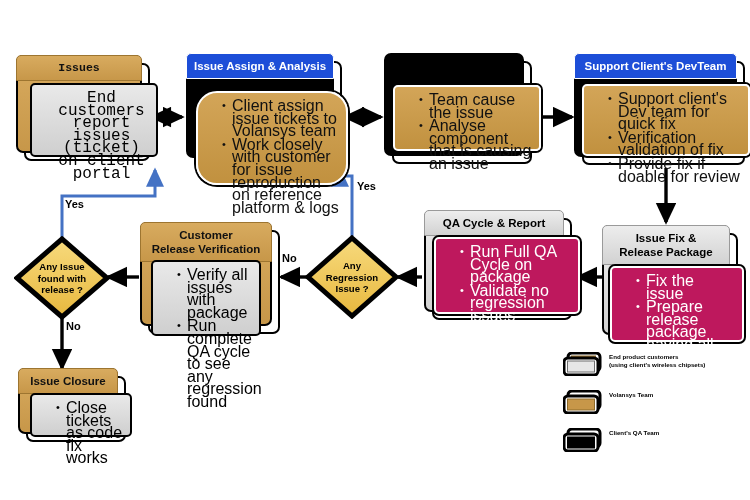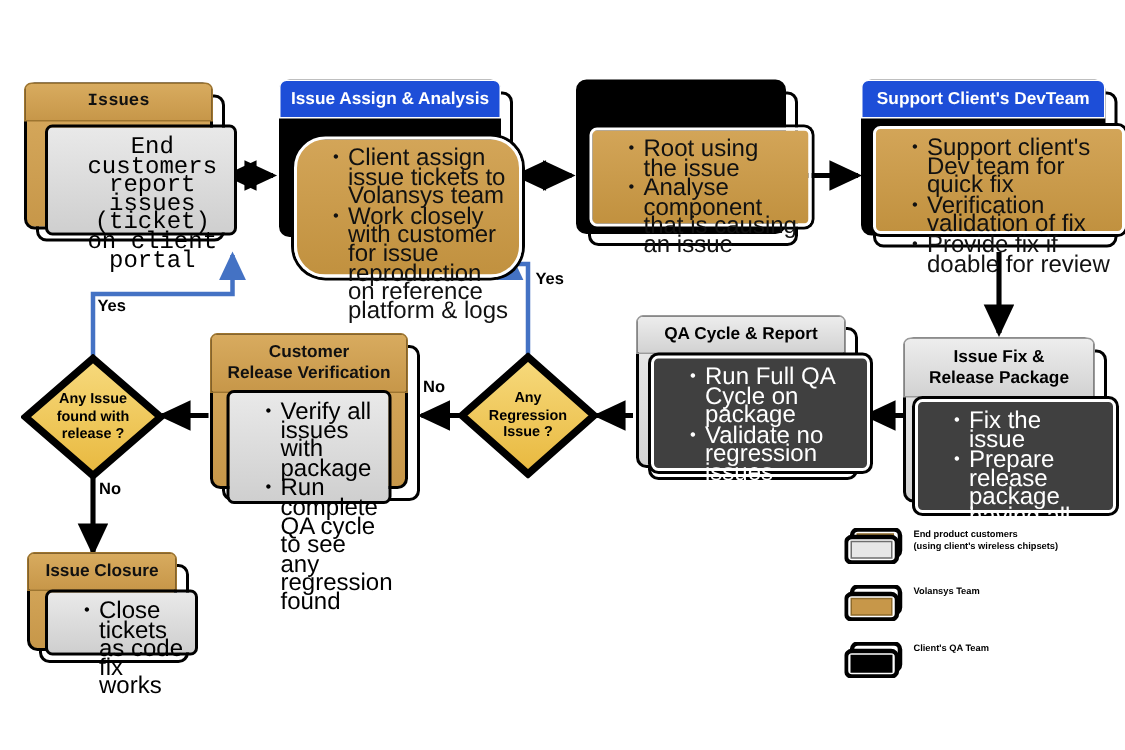--- a/index.html
+++ b/index.html
@@ -95,21 +95,21 @@
   .pal-gold-head .title-plate { background: linear-gradient(180deg,#d8ab5f 0%, #c79749 100%); color: #111; border-color:#9d7530;}
   .pal-gold-head .card-front  { background: linear-gradient(180deg,#d8ab5f 0%, #c79749 100%); }
   .pal-gray-body .body-plate  { background: linear-gradient(180deg,#e9e9e9 0%, #cfcfcf 100%); color: #000; border-color:#000; }
 
   .pal-black-head .title-plate { background: #1d4ed8; color: #fff; border-color:#fff; }
   .pal-black-head .card-front  { background: #000; }
   .pal-gold-body .body-plate   { background: linear-gradient(180deg,#d3a558 0%, #c1913f 100%); color: #111; border-color:#fff; box-shadow: 0 0 0 2px #000; }
 
   .pal-gray-head .title-plate { background: linear-gradient(180deg,#ededed 0%, #d2d2d2 100%); color: #000; border-color:#9a9a9a; }
   .pal-gray-head .card-front  { background: linear-gradient(180deg,#ededed 0%, #d2d2d2 100%); }
-  .pal-black-body .body-plate { background: #404040; color: #fff; border-color:#fff; box-shadow: 0 0 0 2px #000; }
+  .pal-black-body .body-plate { background: #be185d; color: #fff; border-color:#fff; box-shadow: 0 0 0 2px #000; }
 
   
   .diamond {
     position: absolute;
     z-index: 3;
   }
   .diamond .dia-shape {
     position: absolute;
     left: 0; top: 0;
     width: 100%; height: 100%;
@@ -247,21 +247,21 @@
           <li>Work closely with customer for issue reproduction on reference platform &amp; logs</li>
         </ul>
     </div>
   </div>
 
   <div class="node pal-black-head pal-gold-body" style="left:384px; top:53px; width:140px; height:103px;">
     <div class="card-back"></div>
     <div class="card-front"></div>
     <div class="body-plate" style="left:9px; top:32px; width:148px; height:66px;">
       <ul>
-          <li>Root using the issue</li>
+          <li>Team cause the issue</li>
           <li>Analyse component that is causing an issue</li>
         </ul>
     </div>
   </div>
 
   <div class="node pal-black-head pal-gold-body" style="left:574px; top:53px; width:163px; height:104px;">
     <div class="card-back"></div>
     <div class="card-front"></div>
     <div class="title-plate">Support Client's DevTeam</div>
     <div class="body-plate" style="left:8px; top:31px; width:168px; height:72px;">

